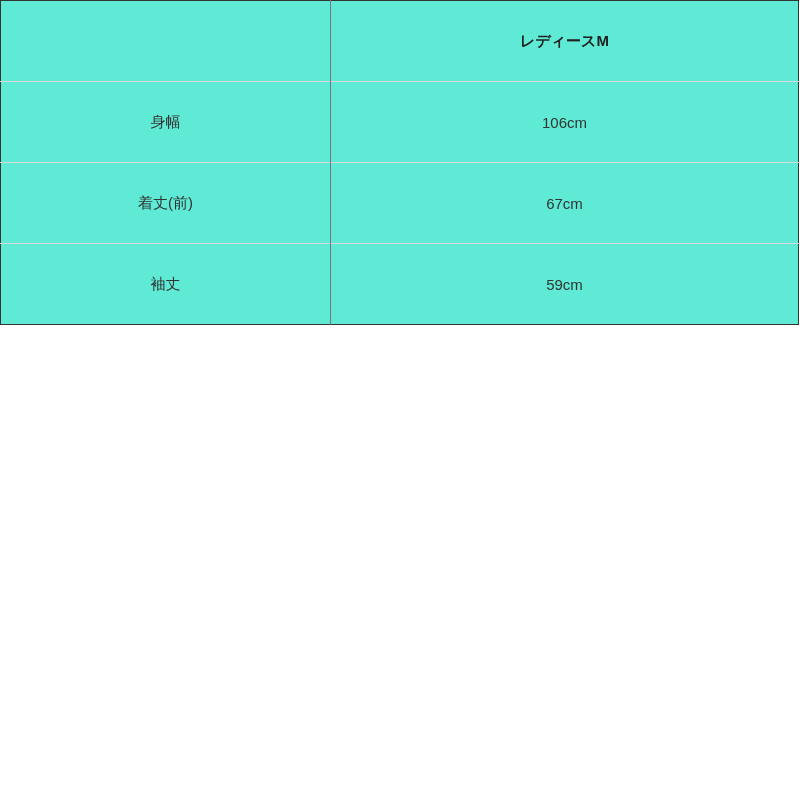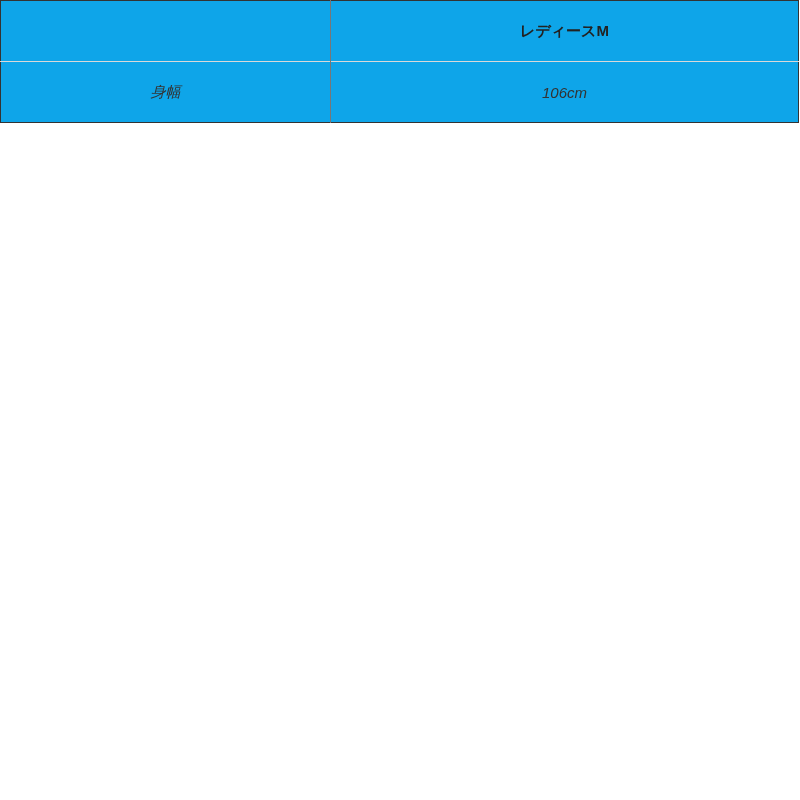--- a/index.html
+++ b/index.html
@@ -17,34 +17,33 @@
     border-collapse: collapse;
     table-layout: fixed;
     width: 798px;
     border: 1px solid #333333;
     background: #ffffff;
   }
   col.label-col { width: 330px; }
   col.value-col { width: 468px; }
   th, td {
     height: 48px;
-    padding: 6px;
+    padding: 16px;
     text-align: center;
     vertical-align: middle;
     font-size: 15px;
     color: #333333;
-    background: #0ea5e9;
+    background: #5eead4;
   }
   thead th {
     font-weight: bold;
     color: #222222;
   }
   tbody td {
     border-top: 1px solid #d9d9d9;
-    font-style: italic;
   }
   th:last-child, td:last-child {
     border-left: 1px solid #777777;
   }
 </style>
 </head>
 <body>
 
 <table class="size-chart">
   <colgroup>
@@ -55,14 +54,22 @@
     <tr>
       <th></th>
       <th>レディースM</th>
     </tr>
   </thead>
   <tbody>
     <tr>
       <td>身幅</td>
       <td>106cm</td>
     </tr>
+    <tr>
+      <td>着丈(前)</td>
+      <td>67cm</td>
+    </tr>
+    <tr>
+      <td>袖丈</td>
+      <td>59cm</td>
+    </tr>
   </tbody>
 </table>
 
 </body></html>

